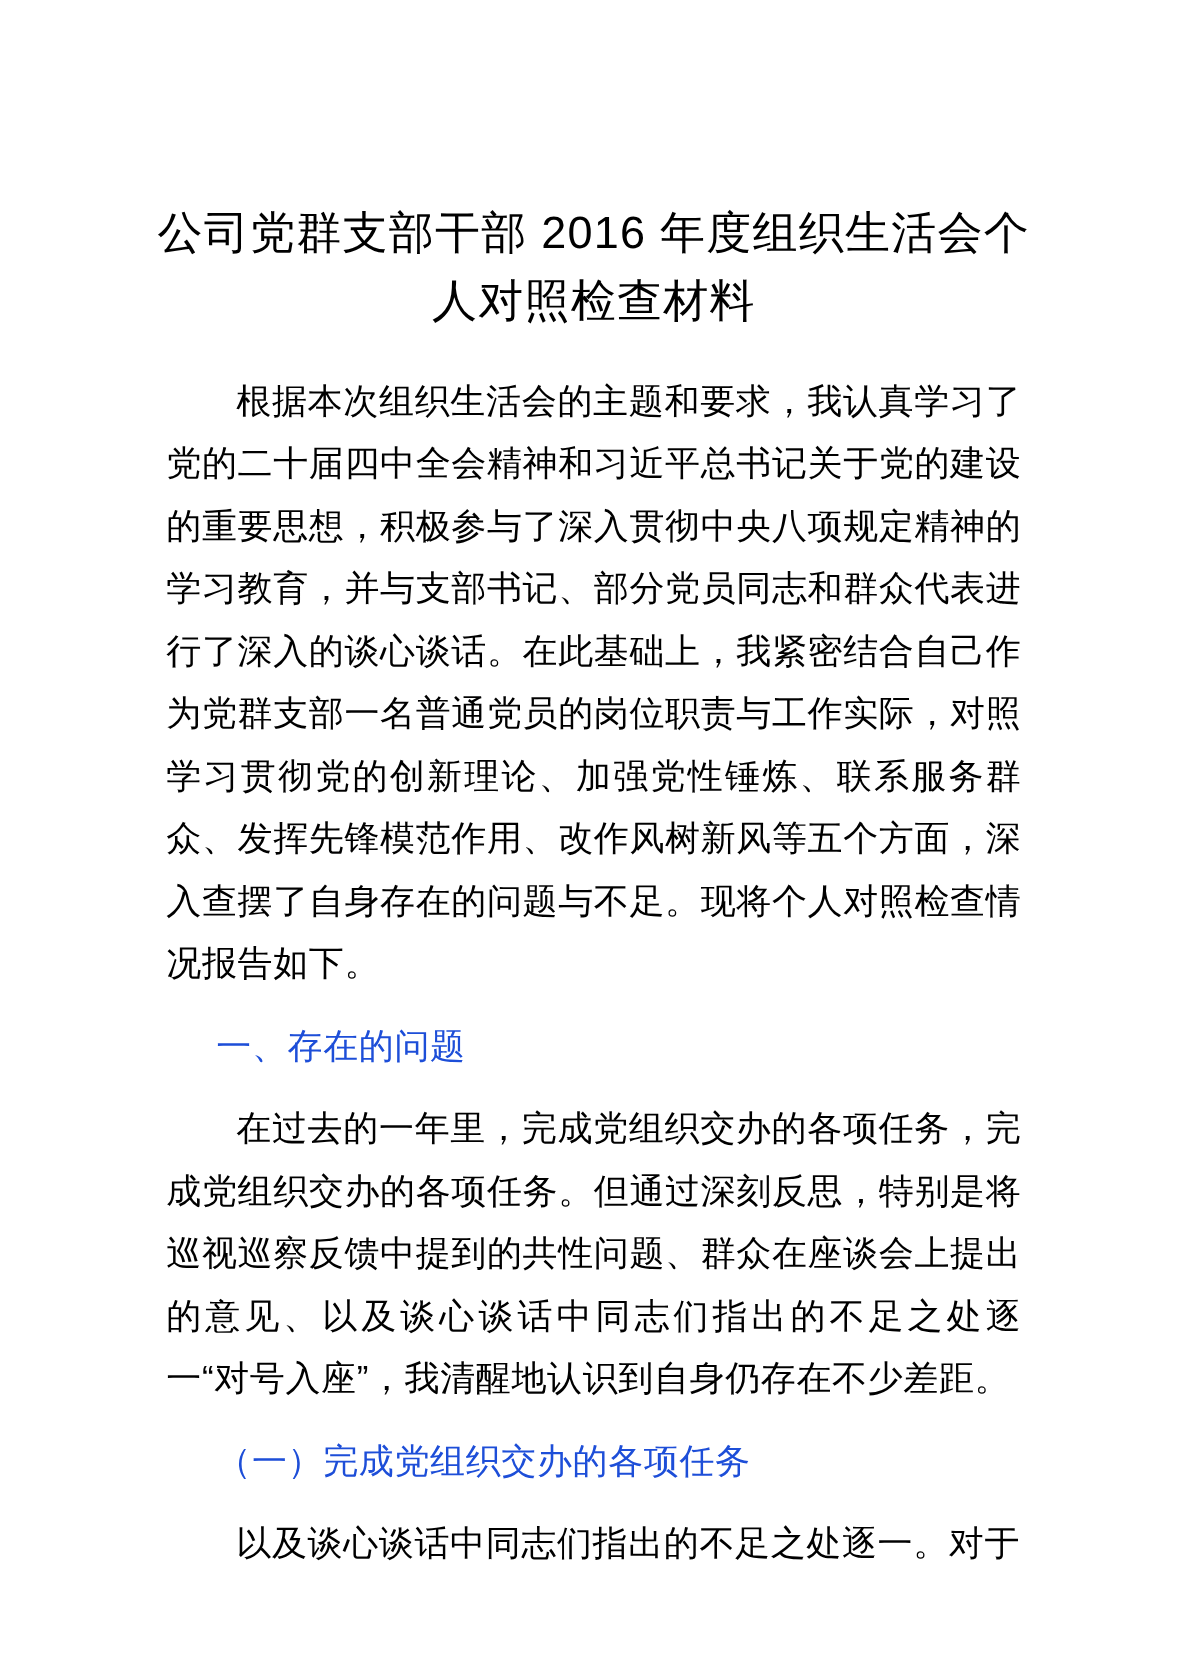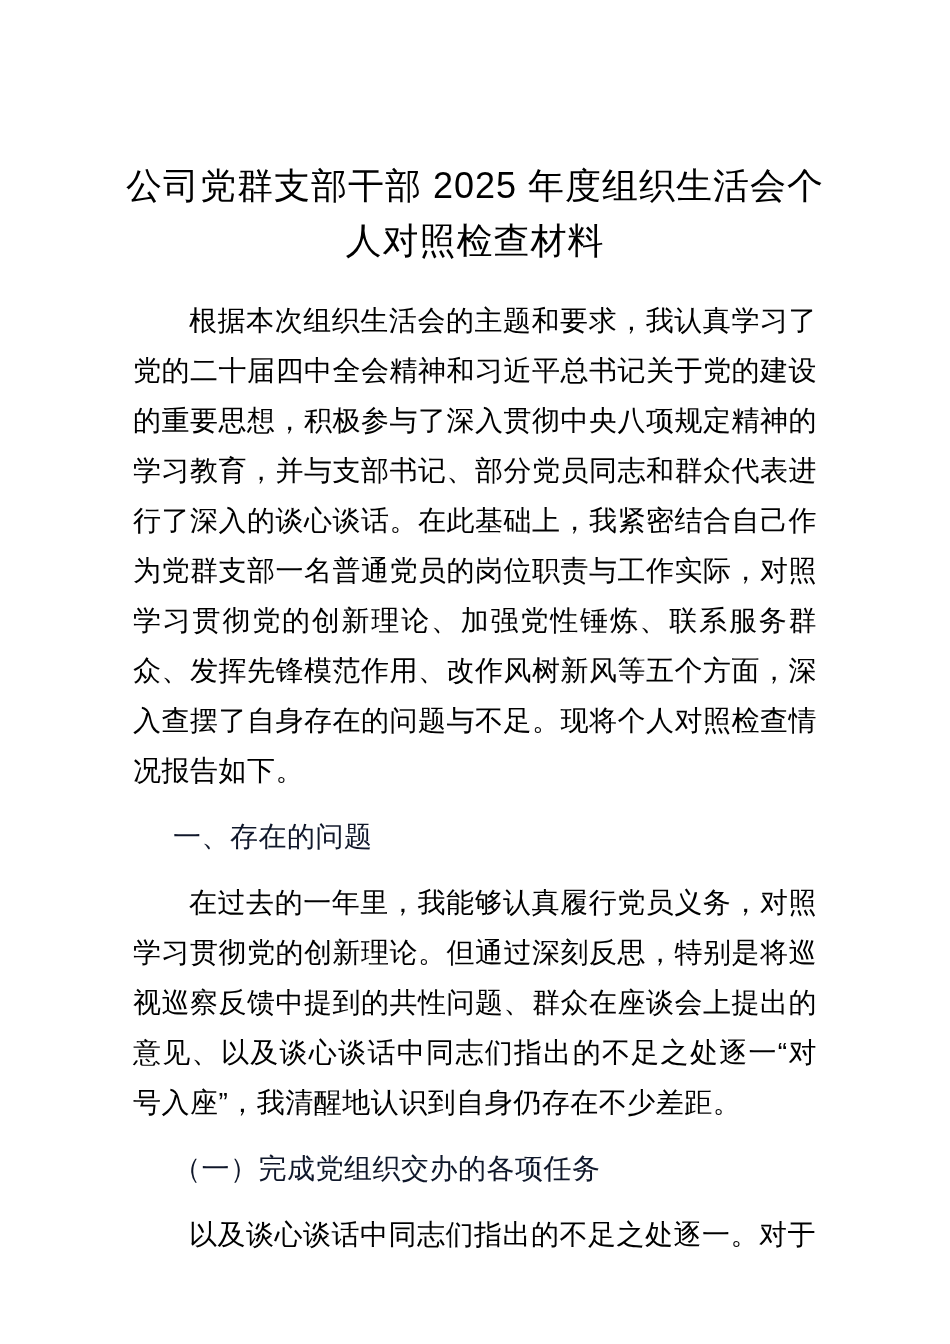--- a/index.html
+++ b/index.html
@@ -39,33 +39,33 @@
     color: #000000;
   }
   .doc-heading {
     margin: 0;
     font-size: 28px;
     line-height: 50px;
     font-weight: normal;
     text-align: left;
     text-indent: 2em;
     letter-spacing: 0.5px;
-    color: #0f172a;
+    color: #1d4ed8;
   }
 </style>
 </head>
 <body>
 
 <div class="page">
 
-  <h1 class="doc-title">公司党群支部干部 2025 年度组织生活会个人对照检查材料</h1>
+  <h1 class="doc-title">公司党群支部干部 2016 年度组织生活会个人对照检查材料</h1>
 
   <p class="doc-block">根据本次组织生活会的主题和要求，我认真学习了党的二十届四中全会精神和习近平总书记关于党的建设的重要思想，积极参与了深入贯彻中央八项规定精神的学习教育，并与支部书记、部分党员同志和群众代表进行了深入的谈心谈话。在此基础上，我紧密结合自己作为党群支部一名普通党员的岗位职责与工作实际，对照学习贯彻党的创新理论、加强党性锤炼、联系服务群众、发挥先锋模范作用、改作风树新风等五个方面，深入查摆了自身存在的问题与不足。现将个人对照检查情况报告如下。</p>
 
   <p class="doc-heading">一、存在的问题</p>
 
-  <p class="doc-block">在过去的一年里，我能够认真履行党员义务，对照学习贯彻党的创新理论。但通过深刻反思，特别是将巡视巡察反馈中提到的共性问题、群众在座谈会上提出的意见、以及谈心谈话中同志们指出的不足之处逐一“对号入座”，我清醒地认识到自身仍存在不少差距。</p>
+  <p class="doc-block">在过去的一年里，完成党组织交办的各项任务，完成党组织交办的各项任务。但通过深刻反思，特别是将巡视巡察反馈中提到的共性问题、群众在座谈会上提出的意见、以及谈心谈话中同志们指出的不足之处逐一“对号入座”，我清醒地认识到自身仍存在不少差距。</p>
 
   <p class="doc-heading">（一）完成党组织交办的各项任务</p>
 
   <p class="doc-block">以及谈心谈话中同志们指出的不足之处逐一。对于</p>
 
 </div>
 
 </body></html>

